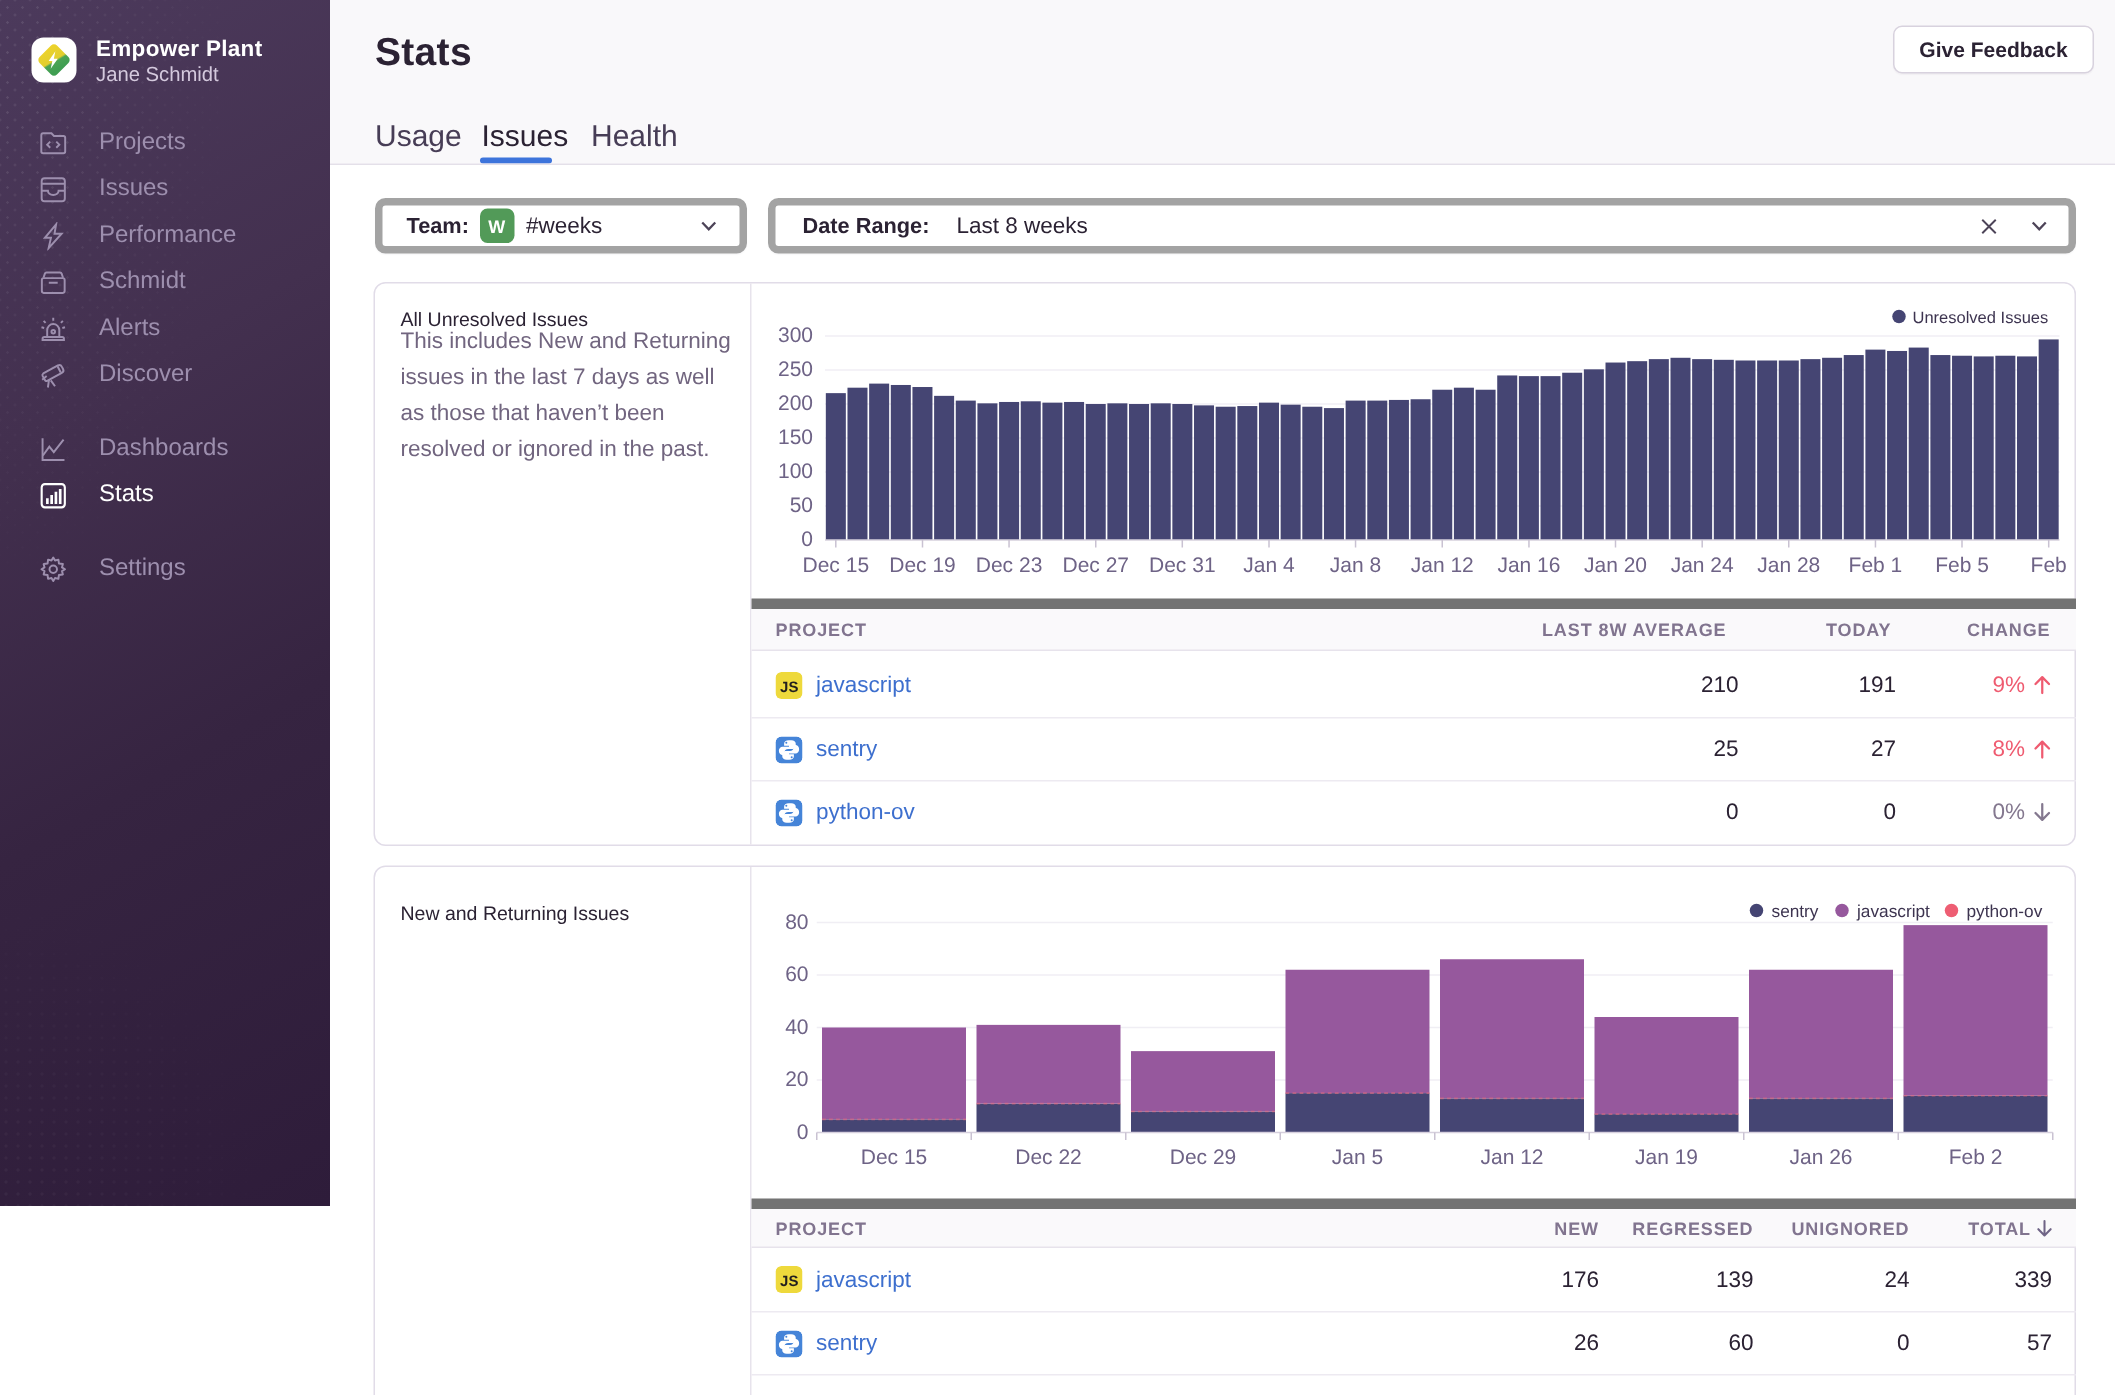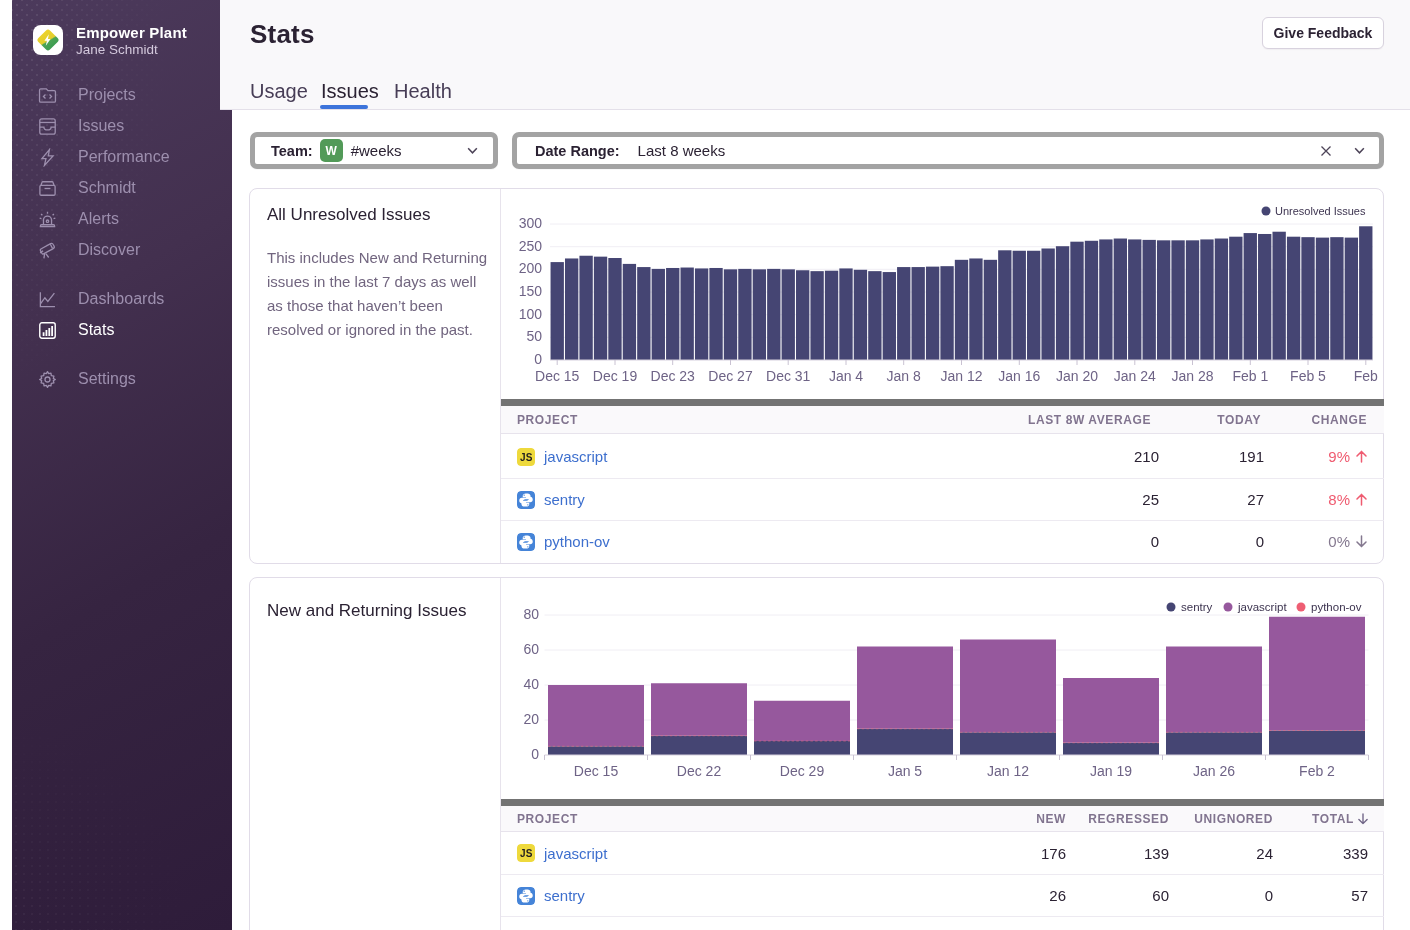--- a/index.html
+++ b/index.html
@@ -1,20 +1,20 @@
 <!DOCTYPE html>
 <html><head>
 <meta charset="utf-8">
 <style>
 * { margin:0; padding:0; box-sizing:border-box; }
 html,body { width:1410px; height:930px; overflow:hidden; font-family:"Liberation Sans",sans-serif; background:#ffffff; -webkit-font-smoothing:antialiased; }
 .topstrip { position:absolute; left:220px; top:0; width:1190px; height:109px; background:#f9f8fa; }
 
 
-.sidebar { position:absolute; left:12px; top:0; width:220px; height:930px;
+.sidebar { position:absolute; left:0; top:0; width:220px; height:804px;
   background:linear-gradient(150deg,#4c3a5c 0%,#43304f 32%,#362441 62%,#2e1c3a 100%); }
 .sidebar::after { content:""; position:absolute; left:0; bottom:0; width:200px; height:300px;
   background-image:radial-gradient(circle, rgba(255,255,255,0.05) 0.9px, transparent 1.25px);
   background-size:8px 8px;
   -webkit-mask-image:radial-gradient(ellipse 260px 300px at 0% 100%, rgba(0,0,0,0.9), transparent 75%);
   mask-image:radial-gradient(ellipse 260px 300px at 0% 100%, rgba(0,0,0,0.9), transparent 75%); }
 .sidebar::before { content:""; position:absolute; left:0; top:0; width:220px; height:470px;
   background-image:radial-gradient(circle, rgba(255,255,255,0.11) 0.7px, transparent 1.0px), radial-gradient(circle, rgba(255,255,255,0.11) 0.7px, transparent 1.0px);
   background-size:10px 10px, 10px 10px;
   background-position:0 0, 5px 5px;
@@ -23,39 +23,39 @@
 .logo { position:absolute; left:21px; top:25px; width:30px; height:30px; background:#fff; border-radius:8px; }
 .orgname { position:absolute; left:64px; top:24px; color:#fff; font-size:15px; font-weight:bold; letter-spacing:0.2px; }
 .username { position:absolute; left:64px; top:42px; color:#d4c9dd; font-size:13.5px; }
 .navitem { position:absolute; left:26px; color:#9d8fae; font-size:16px; display:flex; align-items:center; height:22px; }
 .navitem svg { flex:0 0 auto; }
 .navitem span { margin-left:21px; }
 .navitem.active { color:#ffffff; }
 
 
 .h1 { position:absolute; left:250px; top:19px; font-size:26px; font-weight:bold; color:#2b2233; letter-spacing:0.2px; }
-.feedback { position:absolute; left:1262px; top:17px; width:122px; height:32px; background:#fff;
+.feedback { position:absolute; left:1262px; top:17px; width:134px; height:32px; background:#fff;
   border:1px solid #d8d2de; border-radius:6px; color:#2b2233; font-size:14px; font-weight:bold;
   display:flex; align-items:center; justify-content:center; box-shadow:0 1px 1px rgba(40,30,60,0.04); }
 .tab { position:absolute; top:80px; font-size:20px; color:#473d56; }
 .tab.active { color:#2b2233; }
 .tabline { position:absolute; left:320px; top:105px; width:48px; height:4px; background:#3d74db; border-radius:2px; }
 .hairline { position:absolute; left:220px; top:109px; width:1190px; height:1px; background:#e4e0e9; }
 
 
 .ctrl { position:absolute; top:132px; height:37px; background:#fff; border:5px solid #a3a3a3; border-radius:7px;
   display:flex; align-items:center; box-shadow:0 1px 1px rgba(40,30,60,0.03); }
 .ctrl .lab { font-weight:bold; font-size:14.5px; color:#2b2233; }
 .wbadge { width:23px; height:23px; border-radius:5px; background:#529a58; color:#fff; font-size:12px; font-weight:bold;
   display:flex; align-items:center; justify-content:center; }
 
 
 .card { position:absolute; left:249px; width:1135px; background:#fff; border:1px solid #e1dce8; border-radius:8px; }
 .card .leftpane { position:absolute; left:0; top:0; width:251px; border-right:1px solid #e7e3ec; }
-.cardtitle { position:absolute; left:17px; font-size:17px; color:#2b2233; }
+.cardtitle { position:absolute; left:17px; font-size:13px; color:#2b2233; }
 .carddesc { position:absolute; left:17px; width:224px; font-size:15px; line-height:24px; color:#71657f; }
 
 
 .thead { position:absolute; left:251px; width:883px; background:#faf9fb; border-top:7px solid #737373; border-bottom:1px solid #e7e3ec;
   display:flex; align-items:center; font-size:12px; font-weight:bold; color:#81748f; letter-spacing:0.6px; white-space:nowrap; }
 .trow { position:absolute; left:251px; width:883px; display:flex; align-items:center; font-size:15px; color:#2b2233; }
 .rowline { position:absolute; left:251px; width:883px; height:1px; background:#edeaf1; }
 .pname { color:#3d6fce; margin-left:9px; }
 .picon { width:18px; height:18px; border-radius:4px; flex:0 0 auto; }
 .num { text-align:right; }
@@ -176,21 +176,21 @@
       <path d="M1.5 1.5 L10.5 10.5 M10.5 1.5 L1.5 10.5"></path>
     </svg>
   <svg style="margin-left:10px; margin-right:13px;" width="13" height="13" viewBox="0 0 12 12" fill="none" stroke="#4d4458" stroke-width="1.4">
       <path d="M2 4 L6 8.2 L10 4"></path>
     </svg>
 </div>
 
 <div class="card" style="top:188px; height:376px;">
   <div class="leftpane" style="height:374px;"></div>
   <div class="cardtitle" style="top:16px;">All Unresolved Issues</div>
-  <div class="carddesc" style="top:57px;">This includes New and Returning issues in the last 7 days as well as those that haven’t been resolved or ignored in the past.</div>
+  <div class="carddesc" style="top:27px;">This includes New and Returning issues in the last 7 days as well as those that haven’t been resolved or ignored in the past.</div>
   <svg style="position:absolute; left:251px; top:2px;" width="884" height="210" viewBox="0 0 884 210">
 <line x1="49.0" y1="146.3" x2="872.0" y2="146.3" stroke="#f0eef4" stroke-width="1"></line>
 <line x1="49.0" y1="123.7" x2="872.0" y2="123.7" stroke="#f0eef4" stroke-width="1"></line>
 <line x1="49.0" y1="101.0" x2="872.0" y2="101.0" stroke="#f0eef4" stroke-width="1"></line>
 <line x1="49.0" y1="78.3" x2="872.0" y2="78.3" stroke="#f0eef4" stroke-width="1"></line>
 <line x1="49.0" y1="55.7" x2="872.0" y2="55.7" stroke="#f0eef4" stroke-width="1"></line>
 <line x1="49.0" y1="33.0" x2="872.0" y2="33.0" stroke="#f0eef4" stroke-width="1"></line>
 <text x="41" y="173.0" text-anchor="end" font-size="14" fill="#6e6386">0</text>
 <text x="41" y="150.3" text-anchor="end" font-size="14" fill="#6e6386">50</text>
 <text x="41" y="127.7" text-anchor="end" font-size="14" fill="#6e6386">100</text>

